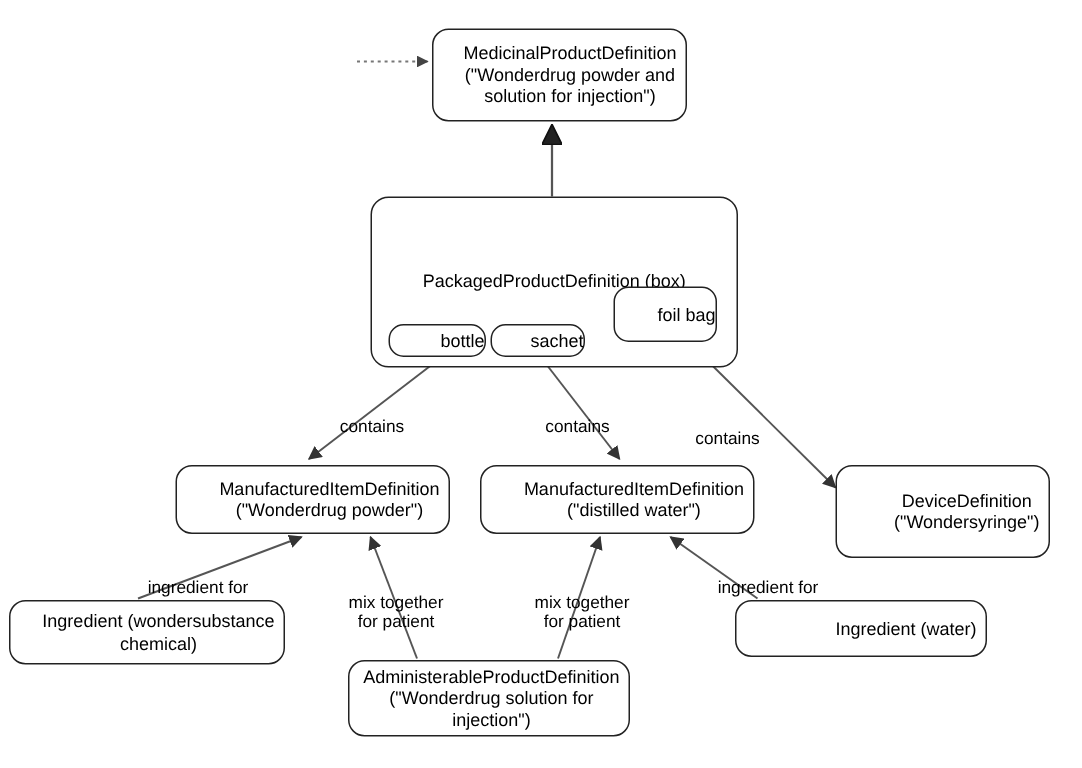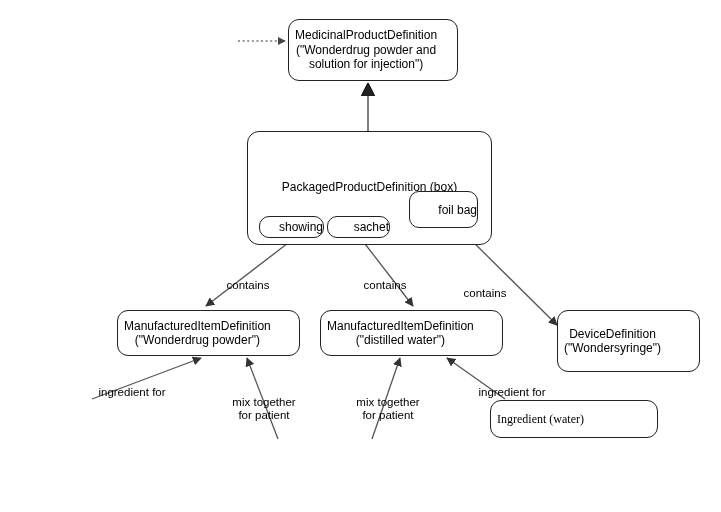--- a/index.html
+++ b/index.html
@@ -23,21 +23,21 @@
     top: 0;
     width: 721px;
     height: 512px;
     pointer-events: none;
   }
   .node {
     position: absolute;
     box-sizing: border-box;
     display: flex;
     align-items: center;
-    justify-content: flex-start;
+    justify-content: flex-end;
     text-align: center;
     background: #ffffff;
     border: 1.6px solid #222222;
     border-radius: 11px;
     color: #000000;
     font-size: 12px;
     line-height: 14.5px;
     padding: 2px 6px;
     z-index: 3;
   }
@@ -164,21 +164,21 @@
 ("Wonderdrug powder and
 solution for injection")</span>
   </div>
 
   <div class="container-node" style="left:247px; top:131px; width:245px; height:114px;">
     <div class="container-title" style="top:14px;margin-top:34px;">PackagedProductDefinition (box)</div>
   </div>
 
 
   <div class="chip" style="left:259px; top:216px; width:65px; height:22px;">
-    <span>showing</span>
+    <span>bottle</span>
   </div>
 
   <div class="chip" style="left:327px; top:216px; width:63px; height:22px;">
     <span>sachet</span>
   </div>
 
   <div class="chip" style="left:409px; top:191px; width:69px; height:37px;">
     <span>foil bag</span>
   </div>
 
@@ -190,25 +190,34 @@
   <div class="node" style="left:320px; top:310px; width:183px; height:46px;">
     <span class="node-text">ManufacturedItemDefinition
 ("distilled water")</span>
   </div>
 
   <div class="node" style="left:557px; top:310px; width:143px; height:62px;">
     <span class="node-text">DeviceDefinition
 ("Wondersyringe")</span>
   </div>
 
-
-  <div class="node" style="left:490px; top:400px; width:168px; height:38px;font-family:Liberation Serif, serif;">
+  <div class="node" style="left:6px; top:400px; width:184px; height:43px;">
+    <span class="node-text">Ingredient (wondersubstance
+chemical)</span>
+  </div>
+
+  <div class="node" style="left:490px; top:400px; width:168px; height:38px;">
     <span class="node-text">Ingredient (water)</span>
   </div>
 
+  <div class="node" style="left:232px; top:440px; width:188px; height:51px;">
+    <span class="node-text">AdministerableProductDefinition
+("Wonderdrug solution for
+injection")</span>
+  </div>
 
   <div class="edge-label" style="left:208px; top:265px; width:80px;">
     <span>contains</span>
   </div>
 
   <div class="edge-label" style="left:345px; top:265px; width:80px;">
     <span>contains</span>
   </div>
 
   <div class="edge-label" style="left:445px; top:273px; width:80px;">

